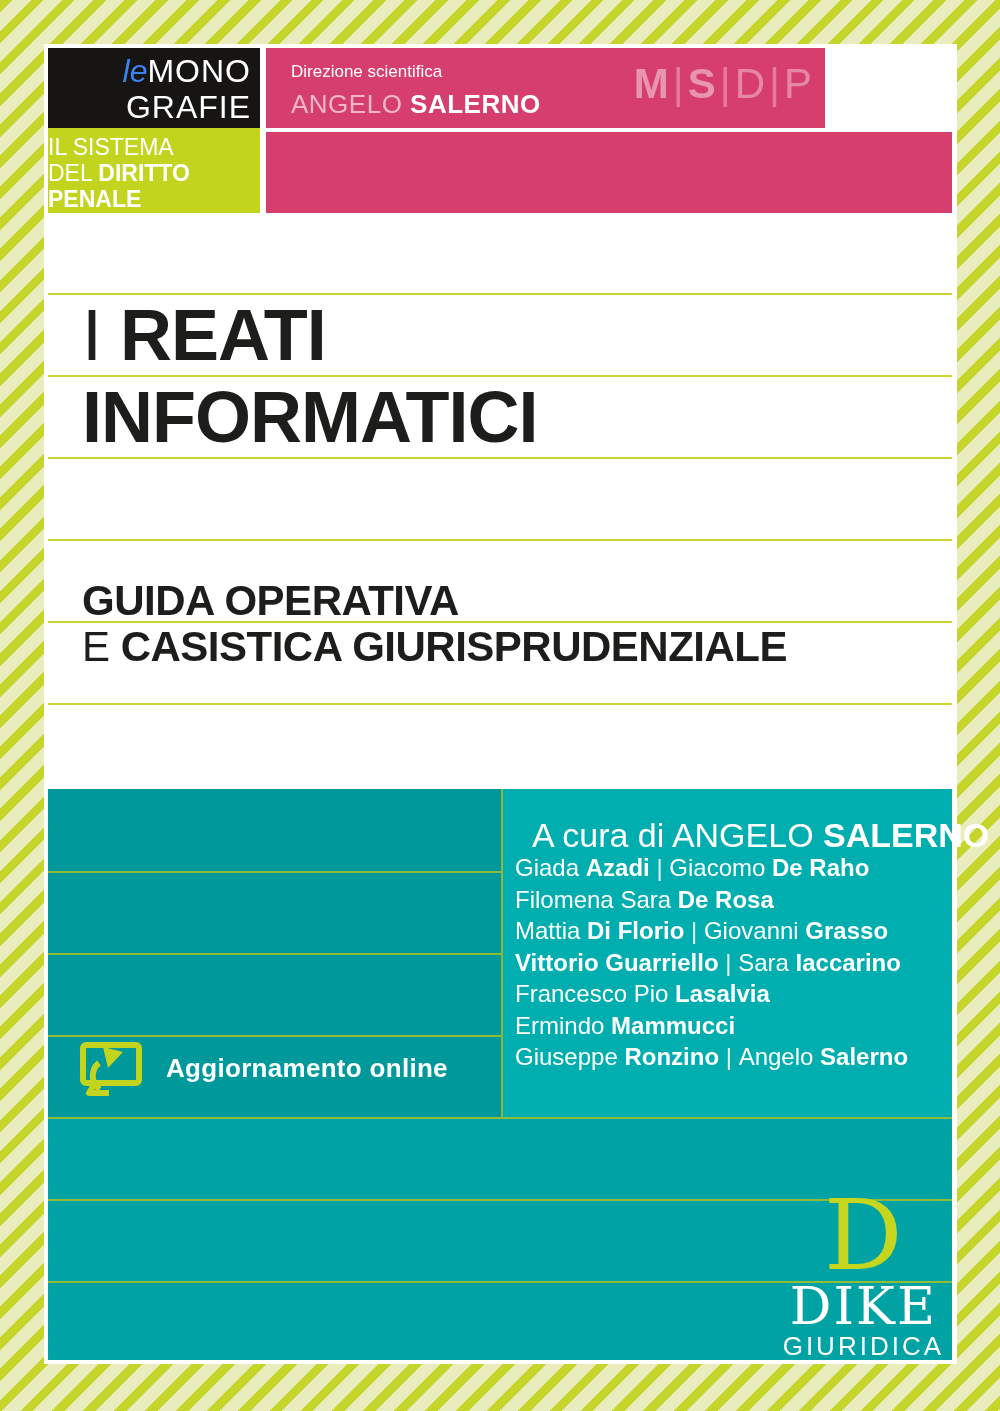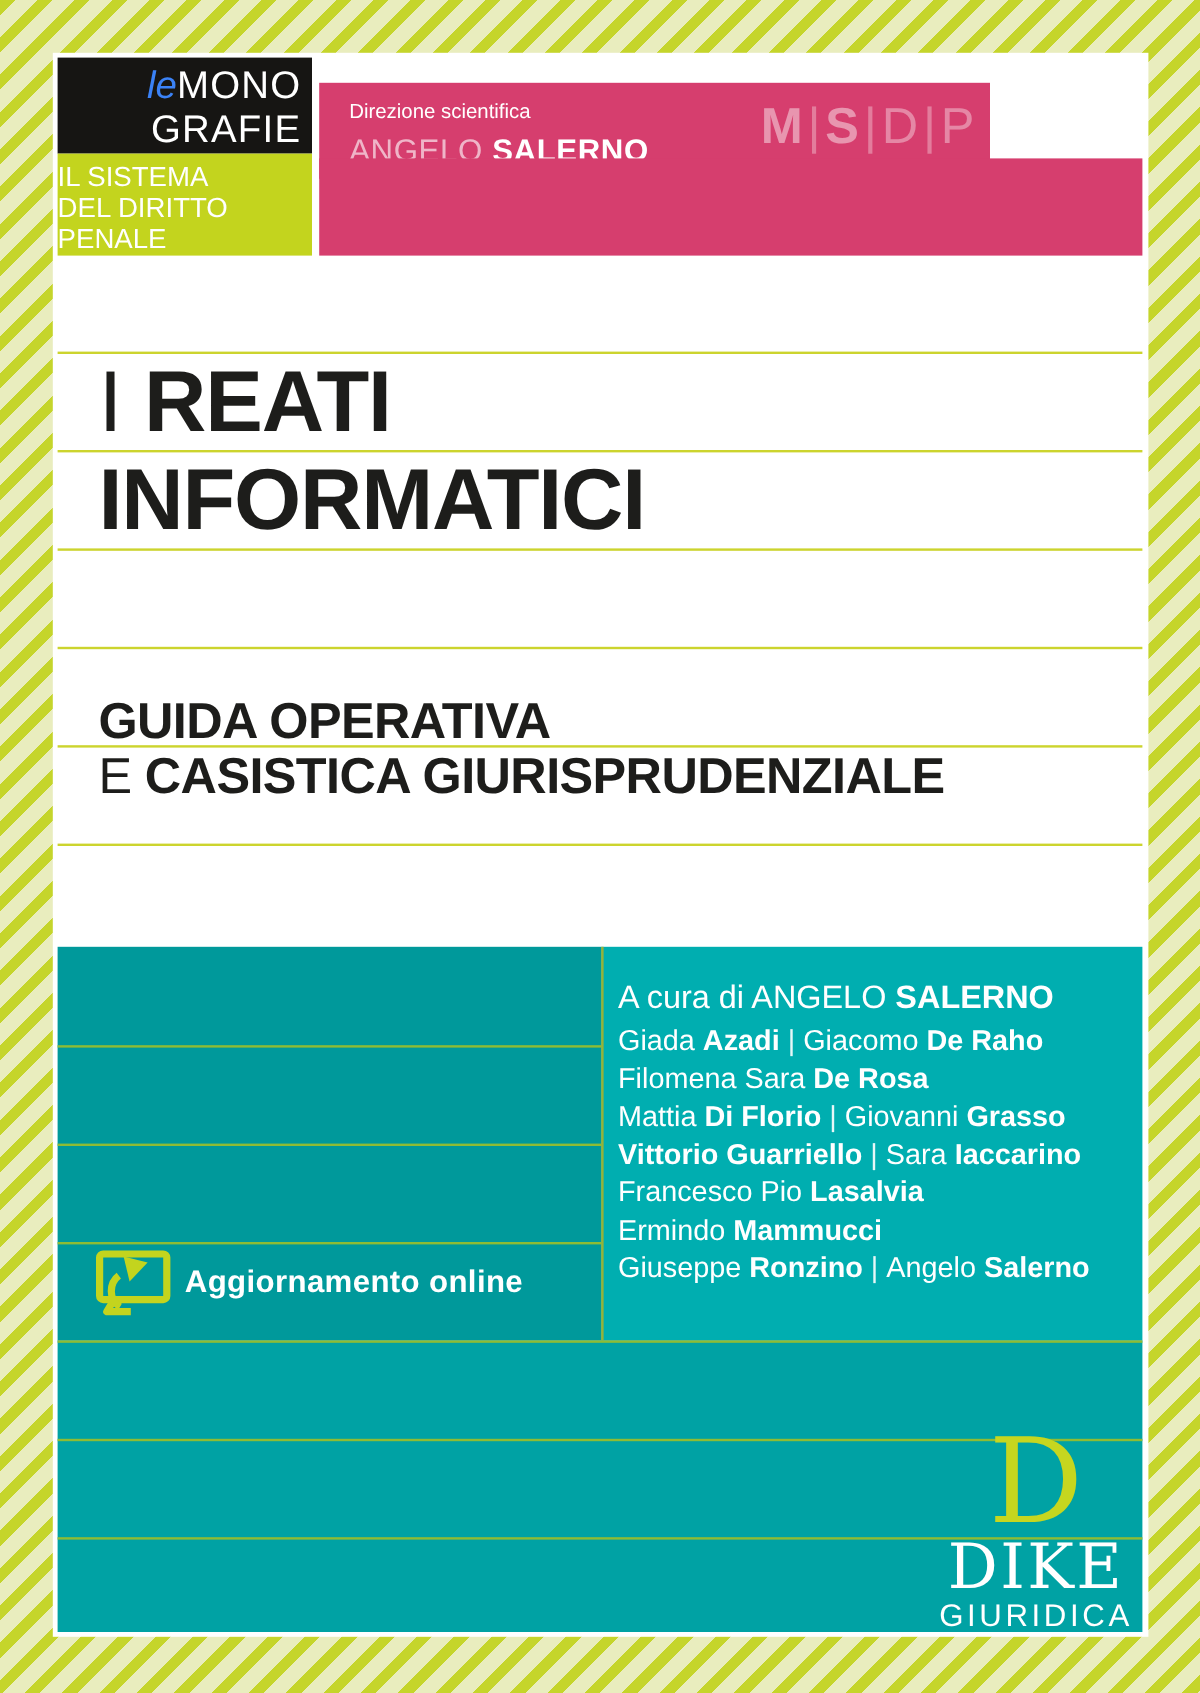--- a/index.html
+++ b/index.html
@@ -19,24 +19,24 @@
     text-align:right;padding:5px 9px 0 0;
     font-size:32px;line-height:36px;font-weight:200;letter-spacing:1px;
   }
   .brand-le{color:#3b82f6;font-style:italic;font-weight:300;letter-spacing:0;}
   .series-box{
     position:absolute;left:48px;top:128px;width:212px;height:85px;
     background:#c3d41e;color:#ffffff;box-sizing:border-box;
     padding:6px 9px 0 0;
     font-size:23px;line-height:26px;font-weight:300;
   }
-  .series-box .b{font-weight:400;}
+  .series-box .b{font-weight:700;}
   .pink-top{
     position:absolute;left:266px;top:48px;width:559px;height:80px;
-    background:#d63e6e;color:#ffffff;box-sizing:border-box;padding:14px 0 0 25px;margin-top:21px;
+    background:#d63e6e;color:#ffffff;box-sizing:border-box;padding:14px 0 0 25px;
   }
   .direction-label{display:block;font-size:17px;font-weight:400;}
   .director{display:block;font-size:26px;margin-top:7px;letter-spacing:.5px;}
   .director .first{color:rgba(255,255,255,.62);}
   .director .last{font-weight:700;}
   .msdp{
     position:absolute;right:12px;top:12px;
     font-size:42px;letter-spacing:1px;color:rgba(255,255,255,.45);
   }
   .msdp .b{font-weight:700;}
@@ -59,27 +59,27 @@
     position:absolute;left:82px;top:578px;
     color:#1d1d1b;font-size:42px;line-height:46px;font-weight:700;letter-spacing:-.5px;
   }
   .subtitle .prefix{font-weight:400;}
 
   
   .teal-left{position:absolute;left:48px;top:789px;width:453px;height:328px;background:#00999b;}
   .teal-right{position:absolute;left:501px;top:789px;width:451px;height:328px;background:#00aeb0;}
   .teal-bottom{position:absolute;left:48px;top:1117px;width:904px;height:243px;background:#00a2a4;}
 
-  .curator{position:absolute;left:515px;top:816px;color:#ffffff;font-size:27px;font-weight:300;}
+  .curator{position:absolute;left:532px;top:816px;color:#ffffff;font-size:34px;font-weight:300;}
   .curator .last{font-weight:700;}
   .authors{position:absolute;left:515px;top:840px;color:#ffffff;font-size:24px;line-height:31.5px;font-weight:300;margin-top:12px;}
   .authors .b{font-weight:700;}
   .authors .sep{font-weight:200;opacity:.9;}
 
-  .update{position:absolute;left:78px;top:1038px;display:flex;align-items:center;gap:10px;}
+  .update{position:absolute;left:78px;top:1038px;display:flex;align-items:center;gap:22px;}
   .update-label{color:#ffffff;font-size:26px;font-weight:700;letter-spacing:.3px;}
 
   
   .publisher{position:absolute;right:56px;top:1192px;text-align:center;color:#ffffff;}
   .pub-d{
     display:block;font-family:"DejaVu Serif","Liberation Serif",serif;
     font-size:98px;line-height:86px;color:#c6d61f;
   }
   .pub-name{
     display:block;font-family:"DejaVu Serif","Liberation Serif",serif;

